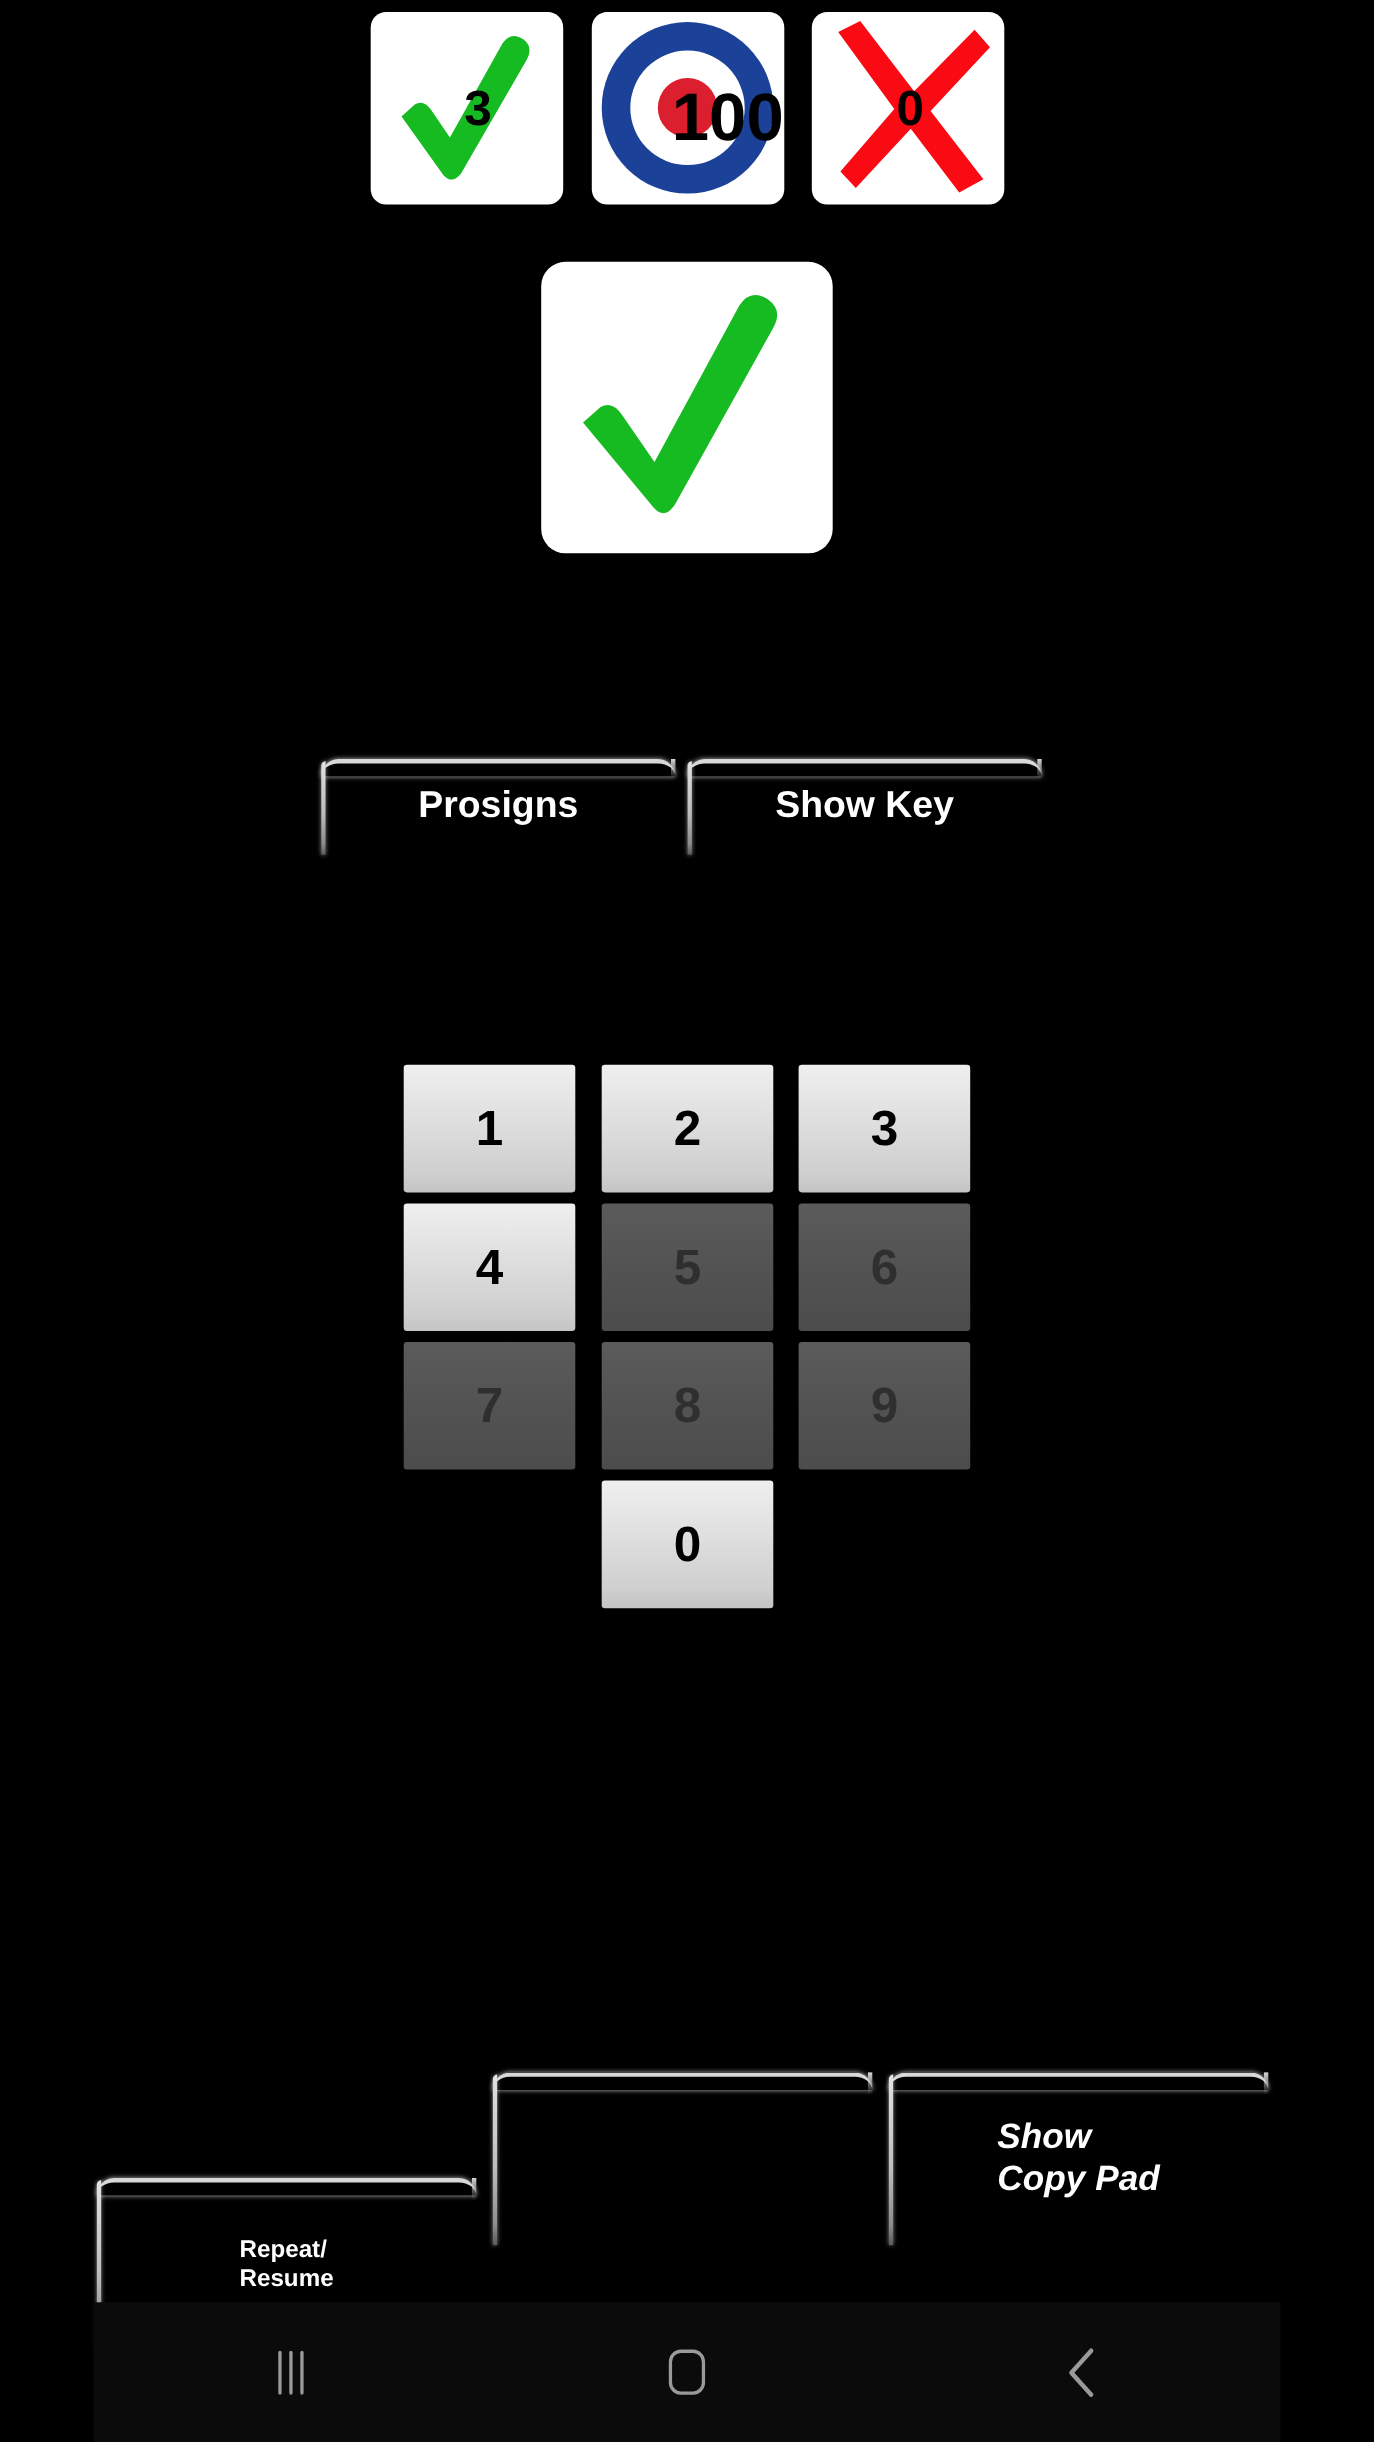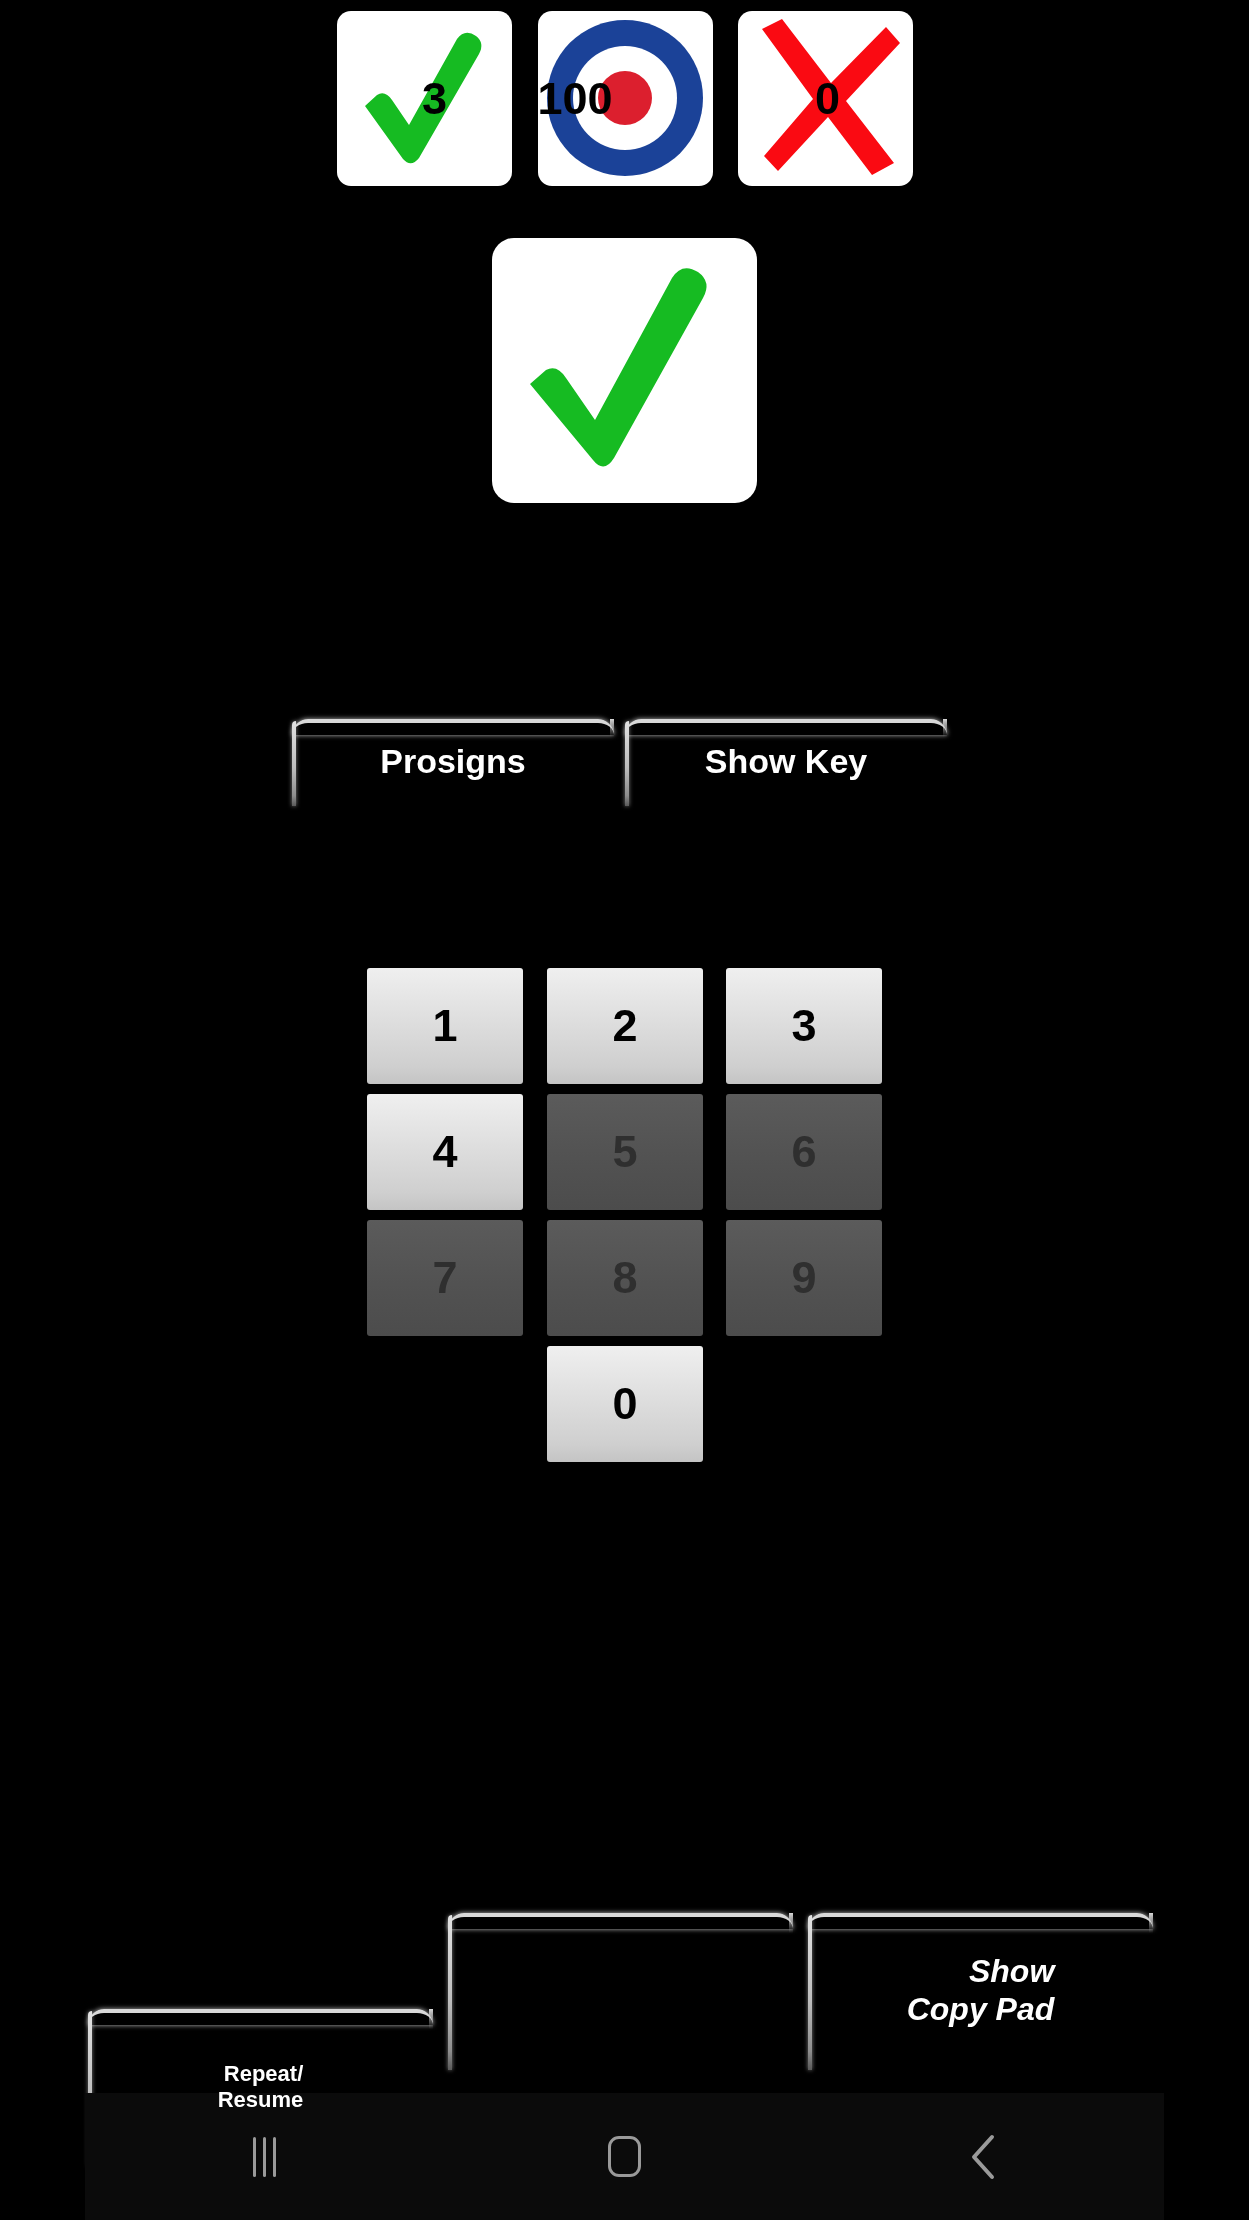--- a/index.html
+++ b/index.html
@@ -60,23 +60,23 @@
     font-family: "Liberation Sans", sans-serif;
   }
   .num-check {
     font-size: 45px;
     left: 0; right: 0;
     text-align: center;
     top: 65px;
     transform: translateX(10px);
   }
   .num-target {
-    font-size: 45px;
+    font-size: 61px;
     left: 0; right: 0;
-    text-align: left;
+    text-align: right;
     top: 65px;
   }
   .num-cross {
     font-size: 45px;
     left: 0; right: 0;
     text-align: center;
     top: 65px;
     transform: translateX(2px);
   }
 
@@ -101,30 +101,29 @@
   
   .glow-btn {
     position: absolute;
     background: #000000;
     border: none;
     padding: 0;
     color: #ffffff;
     font-family: "Liberation Sans", sans-serif;
     font-weight: bold;
     line-height: 1.18;
-    text-align: right;
+    text-align: left;
     cursor: pointer;
     display: flex;
     align-items: center;
     justify-content: center;
     white-space: pre-line;
     border-top-left-radius: 16px;
     border-top-right-radius: 16px;
     box-sizing: border-box;
-    margin-top: 29px;
   }
   .glow-btn::before {
     
     content: "";
     position: absolute;
     left: 0; top: 0;
     width: 100%;
     height: 16px;
     border-top: 4px solid #d8d8d8;
     border-top-left-radius: 16px;

